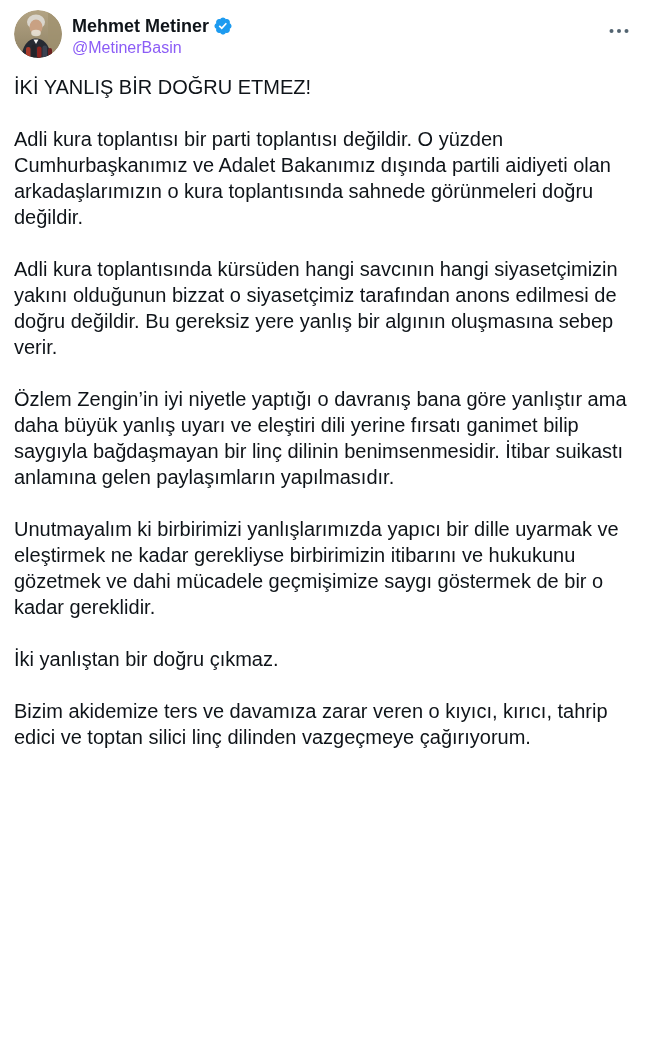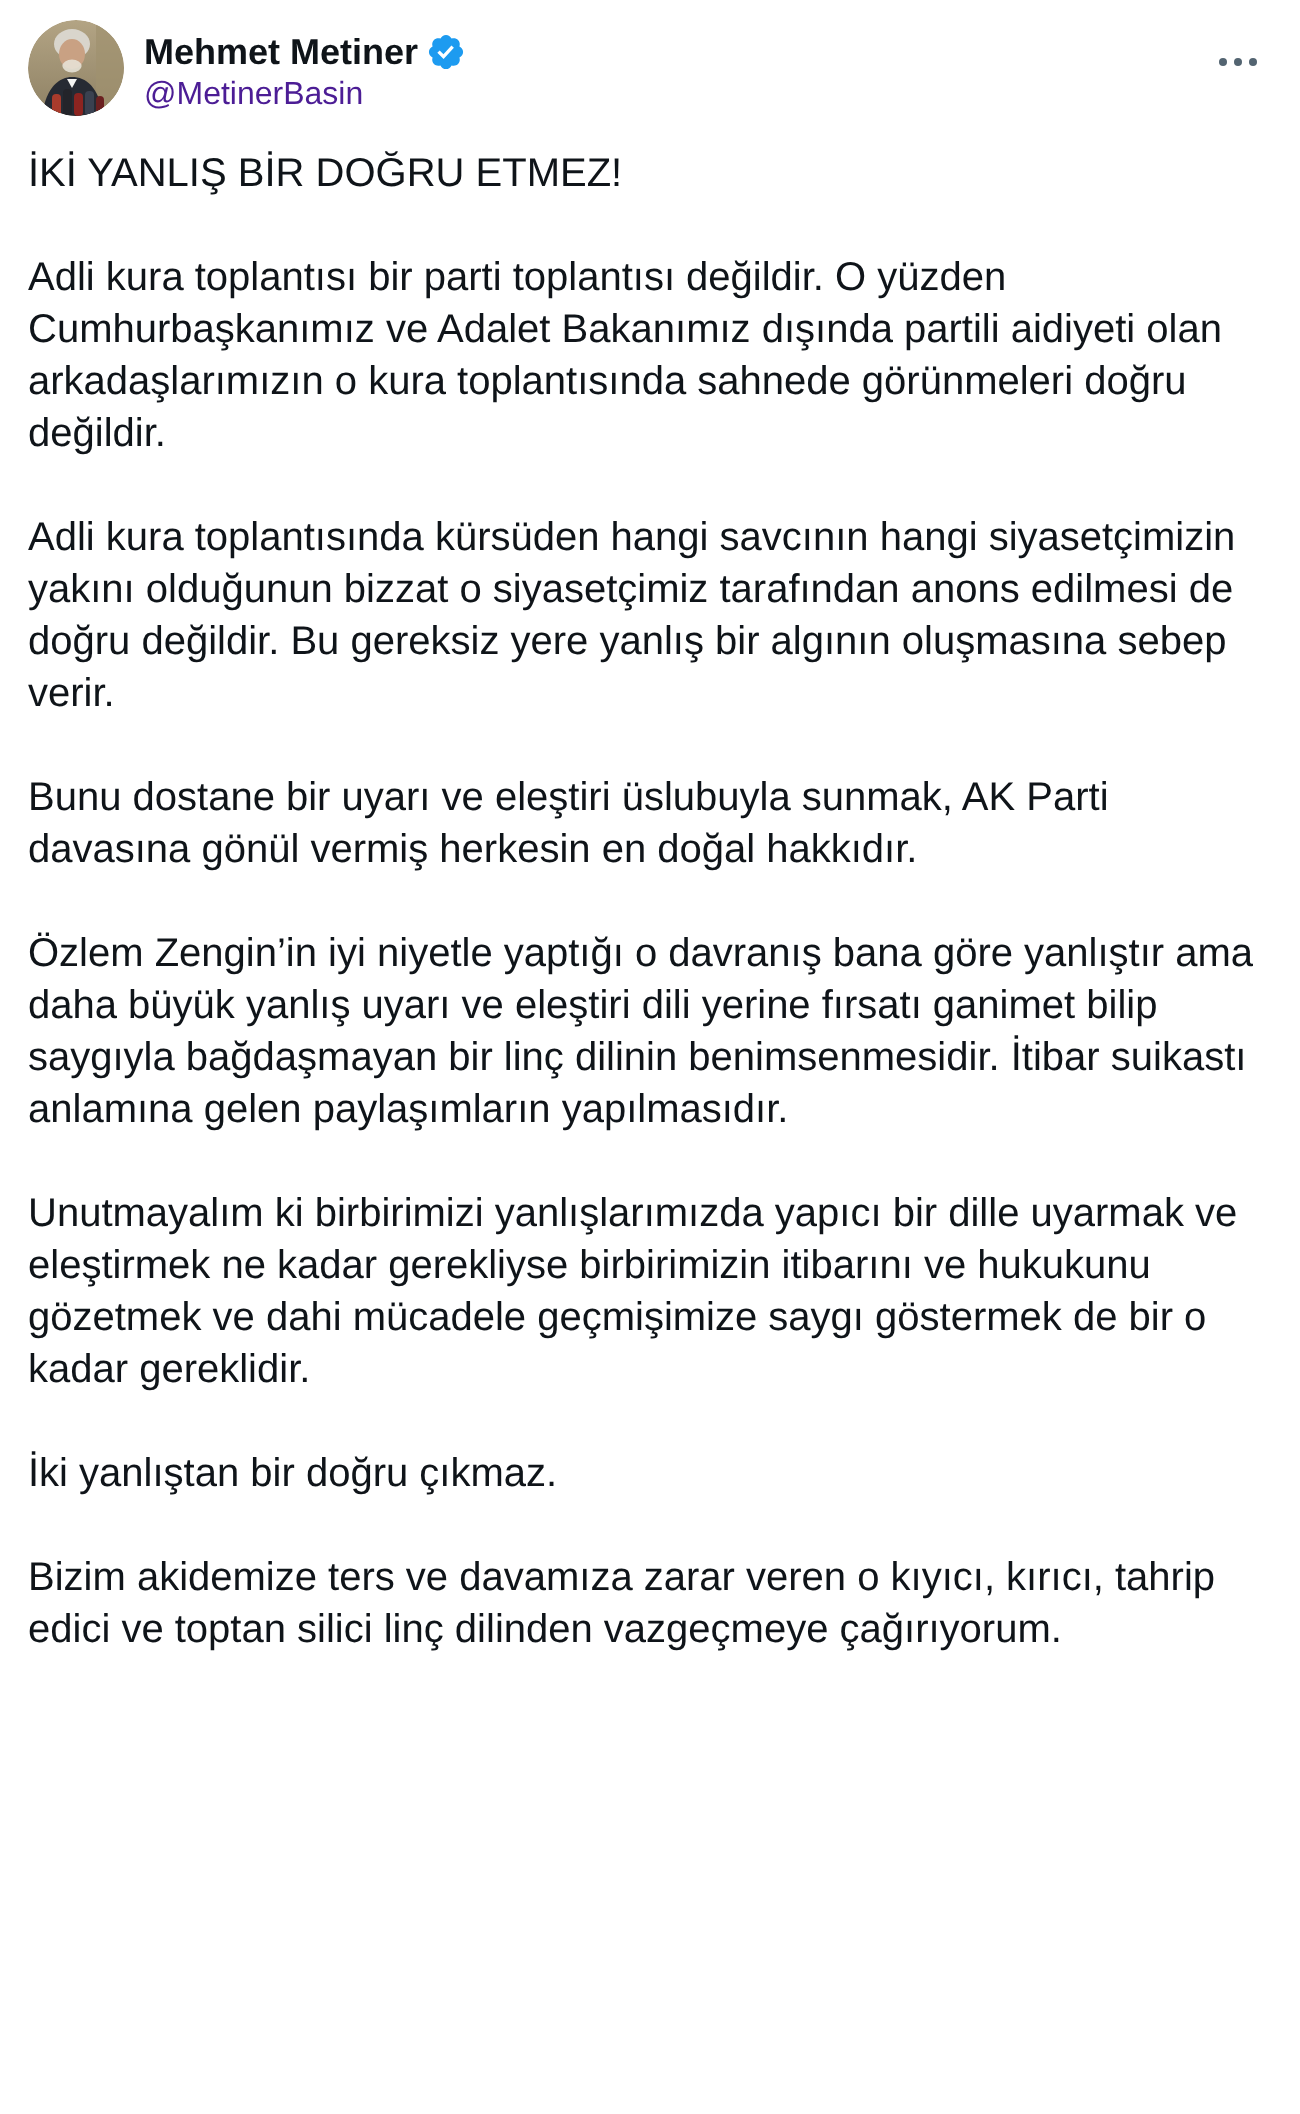--- a/index.html
+++ b/index.html
@@ -48,21 +48,21 @@
     cursor: pointer;
   }
   .verified-badge {
     width: 20px;
     height: 20px;
     display: inline-block;
   }
   .handle {
     font-size: 16px;
     line-height: 21px;
-    color: #4c1d95;
+    color: #8b5cf6;
   }
   .more-button {
     position: absolute;
     right: 2px;
     top: 6px;
     width: 30px;
     height: 30px;
     display: flex;
     align-items: center;
     justify-content: center;
@@ -145,21 +145,20 @@
 
   <div class="tweet-body">
 
       <p>İKİ YANLIŞ BİR DOĞRU ETMEZ!</p>
 
       <p>Adli kura toplantısı bir parti toplantısı değildir. O yüzden Cumhurbaşkanımız ve Adalet Bakanımız dışında partili aidiyeti olan arkadaşlarımızın o kura toplantısında sahnede görünmeleri doğru değildir.</p>
 
       <p>Adli kura toplantısında kürsüden hangi savcının hangi siyasetçimizin yakını olduğunun bizzat o siyasetçimiz tarafından anons edilmesi de doğru değildir. Bu gereksiz yere yanlış bir algının oluşmasına sebep verir.</p>
 
 
-      <p>Bunu dostane bir uyarı ve eleştiri üslubuyla sunmak, AK Parti davasına gönül vermiş herkesin en doğal hakkıdır.</p>
 
 
       <p>Özlem Zengin’in iyi niyetle yaptığı o davranış bana göre yanlıştır ama daha büyük yanlış uyarı ve eleştiri dili yerine fırsatı ganimet bilip saygıyla bağdaşmayan bir linç dilinin benimsenmesidir. İtibar suikastı anlamına gelen paylaşımların yapılmasıdır.</p>
 
 
       <p>Unutmayalım ki birbirimizi yanlışlarımızda yapıcı bir dille uyarmak ve eleştirmek ne kadar gerekliyse birbirimizin itibarını ve hukukunu gözetmek ve dahi mücadele geçmişimize saygı göstermek de bir o kadar gereklidir.</p>
 
       <p>İki yanlıştan bir doğru çıkmaz.</p>
 
       <p>Bizim akidemize ters ve davamıza zarar veren o kıyıcı, kırıcı, tahrip edici ve toptan silici linç dilinden vazgeçmeye çağırıyorum.</p>

